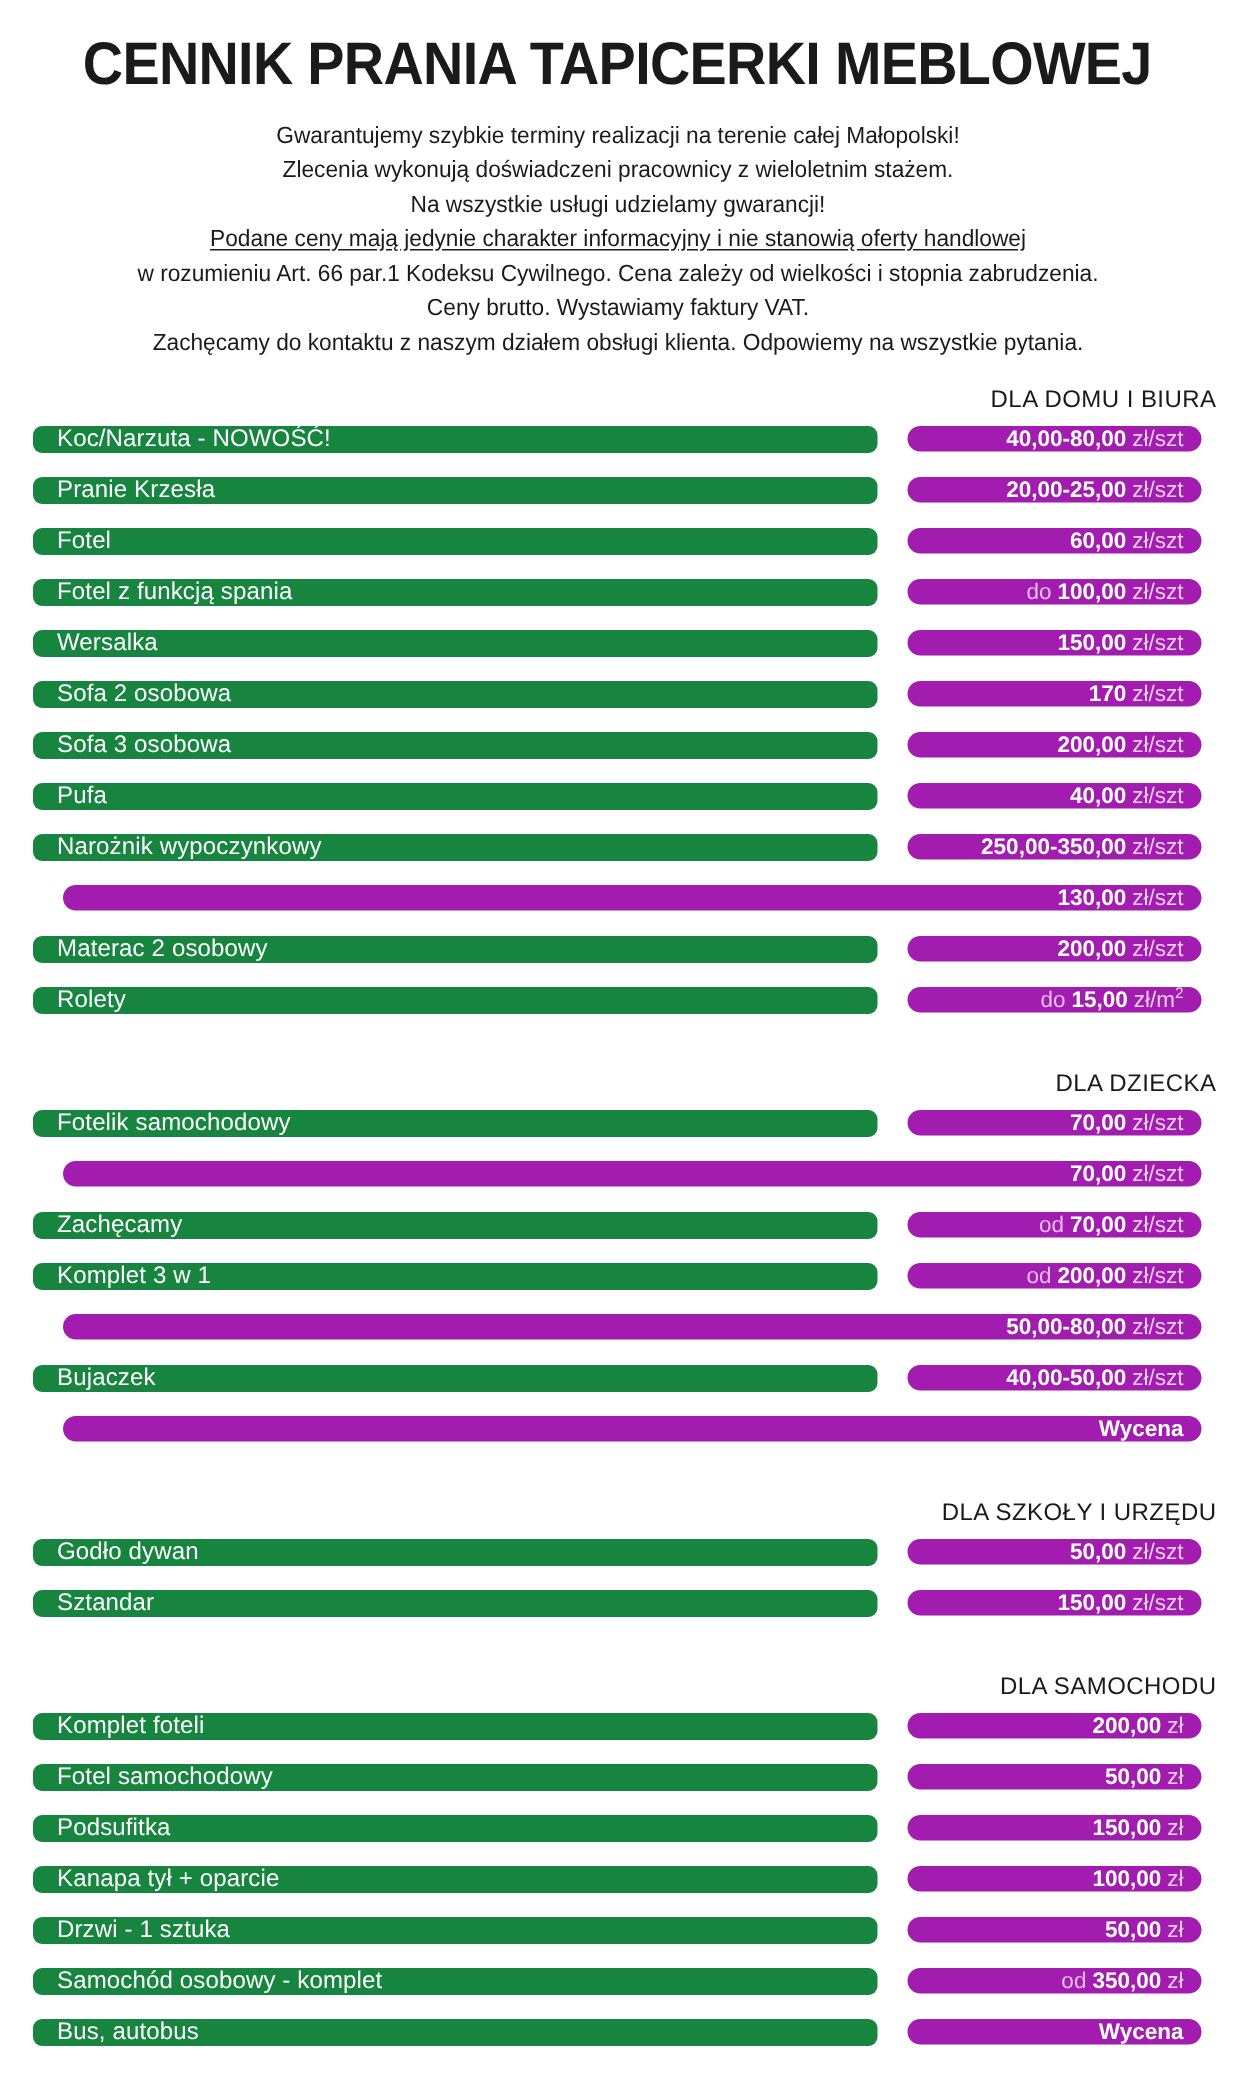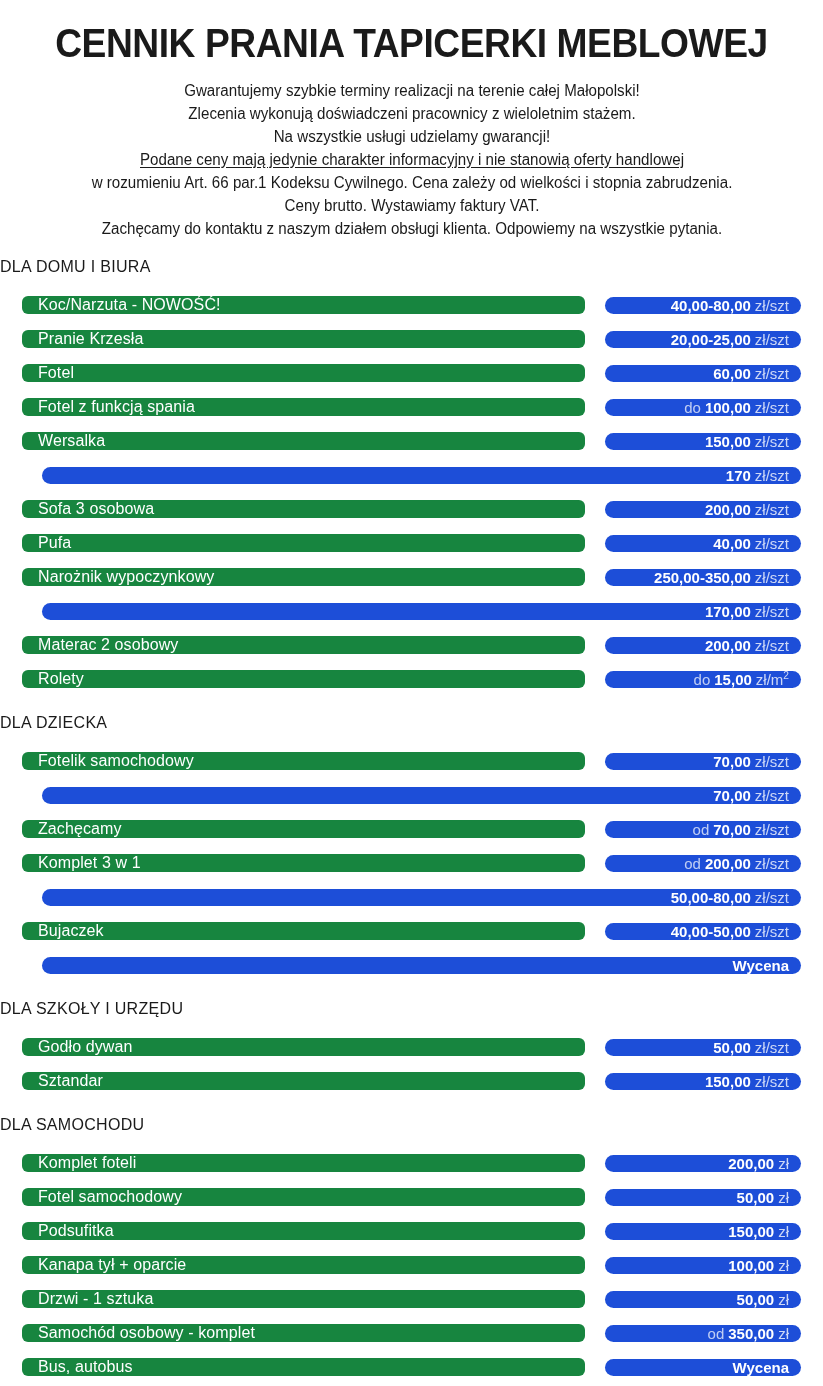--- a/index.html
+++ b/index.html
@@ -56,32 +56,32 @@
   }
 
   
   .sections {
     margin-top: 12px;
   }
   .section {
     margin-top: 0;
   }
   .section-heading {
-    text-align: left;
+    text-align: right;
     font-size: 16px;
     font-weight: normal;
     letter-spacing: 0.3px;
     color: #1a1a1a;
-    padding: 6px 0 8px 0;
+    padding: 6px 12px 8px 0;
   }
   .rows { display: block; }
 
   .row {
     display: flex;
-    align-items: flex-end;
+    align-items: flex-start;
     height: 30px;
     margin-bottom: 4px;
     padding: 0 22px;
     box-sizing: border-box;
   }
   .row-label {
     flex: 0 0 563px;
     width: 563px;
     background: #17853f;
     border-radius: 6px;
@@ -93,21 +93,21 @@
     font-size: 16px;
     letter-spacing: 0.1px;
     white-space: nowrap;
     overflow: hidden;
   }
   .row-gap {
     flex: 0 0 20px;
   }
   .row-price {
     flex: 1 1 auto;
-    background: #1d4ed8;
+    background: #a21caf;
     border-radius: 14px;
     color: #ffffff;
     display: flex;
     align-items: center;
     justify-content: flex-end;
     padding-right: 12px;
     box-sizing: border-box;
     font-size: 15px;
     white-space: nowrap;
     overflow: hidden;
@@ -189,20 +189,21 @@
           </div>
           <div class="row">
             <div class="row-label">Wersalka</div>
             <div class="row-gap"></div>
             <div class="row-price">
               <span class="price-amount">150,00</span>
               <span class="price-unit">zł/szt</span>
             </div>
           </div>
           <div class="row">
+            <div class="row-label">Sofa 2 osobowa</div>
             <div class="row-gap"></div>
             <div class="row-price">
               <span class="price-amount">170</span>
               <span class="price-unit">zł/szt</span>
             </div>
           </div>
           <div class="row">
             <div class="row-label">Sofa 3 osobowa</div>
             <div class="row-gap"></div>
             <div class="row-price">
@@ -222,21 +223,21 @@
             <div class="row-label">Narożnik wypoczynkowy</div>
             <div class="row-gap"></div>
             <div class="row-price">
               <span class="price-amount">250,00-350,00</span>
               <span class="price-unit">zł/szt</span>
             </div>
           </div>
           <div class="row">
             <div class="row-gap"></div>
             <div class="row-price">
-              <span class="price-amount">170,00</span>
+              <span class="price-amount">130,00</span>
               <span class="price-unit">zł/szt</span>
             </div>
           </div>
           <div class="row">
             <div class="row-label">Materac 2 osobowy</div>
             <div class="row-gap"></div>
             <div class="row-price">
               <span class="price-amount">200,00</span>
               <span class="price-unit">zł/szt</span>
             </div>

